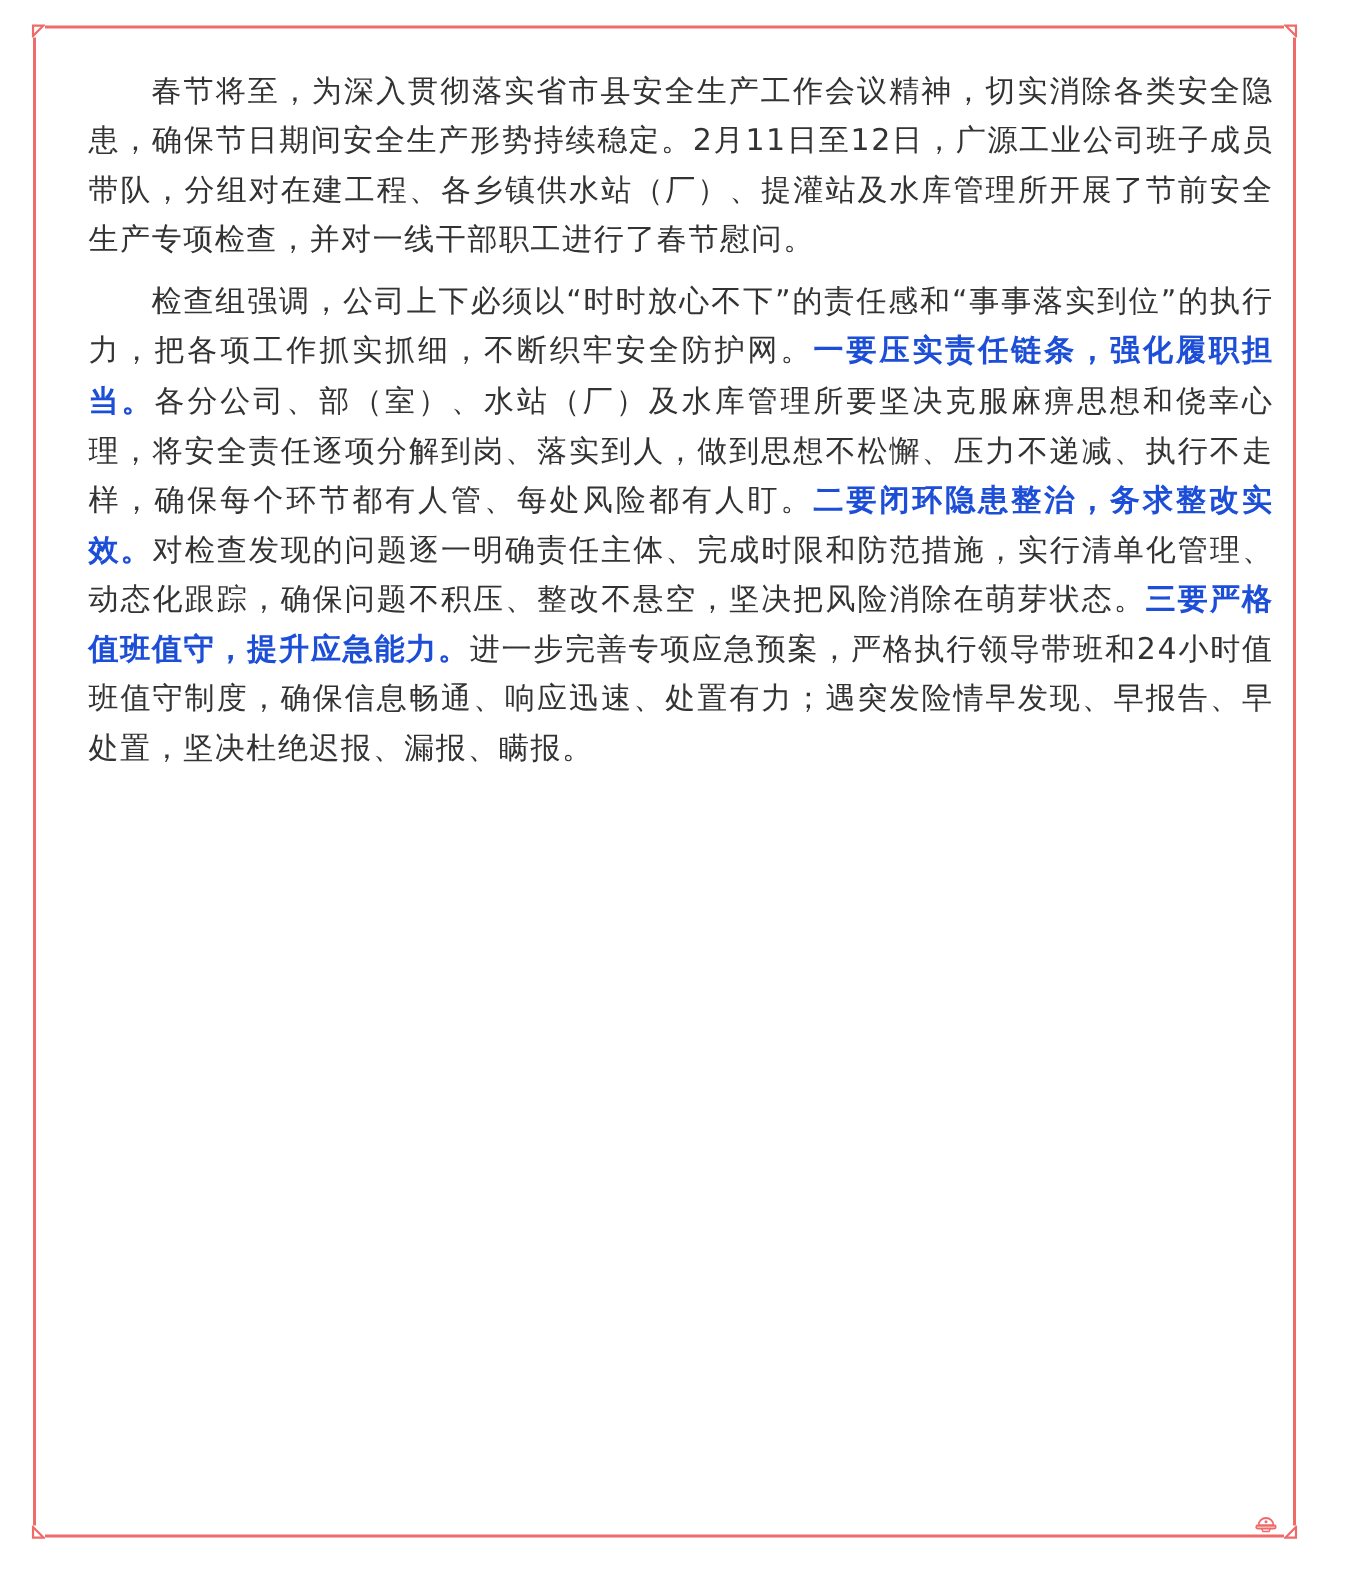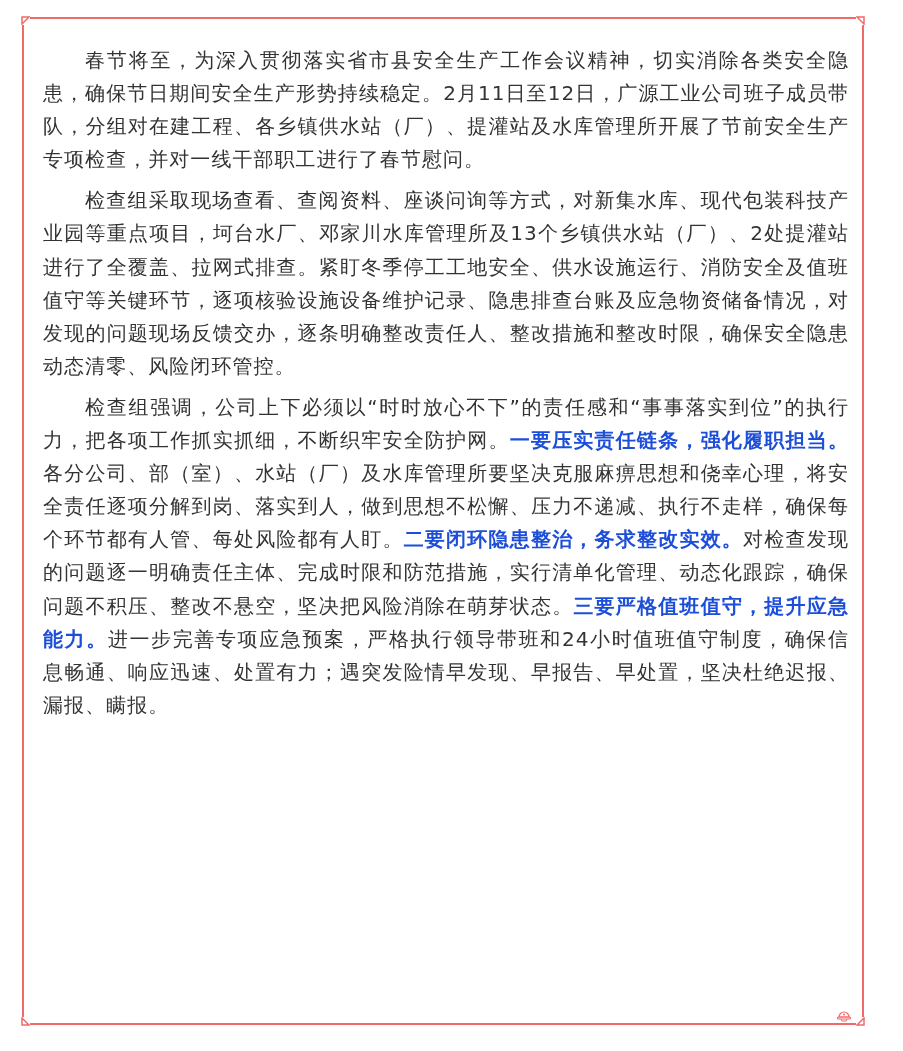--- a/index.html
+++ b/index.html
@@ -46,21 +46,21 @@
       left: 43px;
       top: 44px;
       width: 806px;
       color: #333333;
       font-size: 20px;
       letter-spacing: 1.05px;
       line-height: 33.1px;
       text-align: justify;
     }
     .content p {
-      margin: 0 0 8px 0;
+      margin: 0 0 8px 16px;
       text-indent: 42px;
     }
     .content strong {
       font-weight: bold;
       color: #1d4ed8;
     }
   </style>
 </head>
 <body>
 
@@ -93,18 +93,15 @@
       <path d="M5 11 L6 13 L10 13 L11 11" fill="none" stroke="#f06a6a" stroke-width="1"></path>
     </svg>
   </span>
 </div>
 
 <div class="content">
   <p>
     <span>春节将至，为深入贯彻落实省市县安全生产工作会议精神，切实消除各类安全隐患，确保节日期间安全生产形势持续稳定。2月11日至12日，广源工业公司班子成员带队，分组对在建工程、各乡镇供水站（厂）、提灌站及水库管理所开展了节前安全生产专项检查，并对一线干部职工进行了春节慰问。</span>
   </p>
   <p>
-    <span>检查组采取现场查看、查阅资料、座谈问询等方式，对新集水库、现代包装科技产业园等重点项目，坷台水厂、邓家川水库管理所及13个乡镇供水站（厂）、2处提灌站进行了全覆盖、拉网式排查。紧盯冬季停工工地安全、供水设施运行、消防安全及值班值守等关键环节，逐项核验设施设备维护记录、隐患排查台账及应急物资储备情况，对发现的问题现场反馈交办，逐条明确整改责任人、整改措施和整改时限，确保安全隐患动态清零、风险闭环管控。</span>
-  </p>
-  <p>
     <span>检查组强调，公司上下必须以“时时放心不下”的责任感和“事事落实到位”的执行力，把各项工作抓实抓细，不断织牢安全防护网。</span><strong>一要压实责任链条，强化履职担当。</strong><span>各分公司、部（室）、水站（厂）及水库管理所要坚决克服麻痹思想和侥幸心理，将安全责任逐项分解到岗、落实到人，做到思想不松懈、压力不递减、执行不走样，确保每个环节都有人管、每处风险都有人盯。</span><strong>二要闭环隐患整治，务求整改实效。</strong><span>对检查发现的问题逐一明确责任主体、完成时限和防范措施，实行清单化管理、动态化跟踪，确保问题不积压、整改不悬空，坚决把风险消除在萌芽状态。</span><strong>三要严格值班值守，提升应急能力。</strong><span>进一步完善专项应急预案，严格执行领导带班和24小时值班值守制度，确保信息畅通、响应迅速、处置有力；遇突发险情早发现、早报告、早处置，坚决杜绝迟报、漏报、瞒报。</span>
   </p>
 </div>
 
 </body></html>

